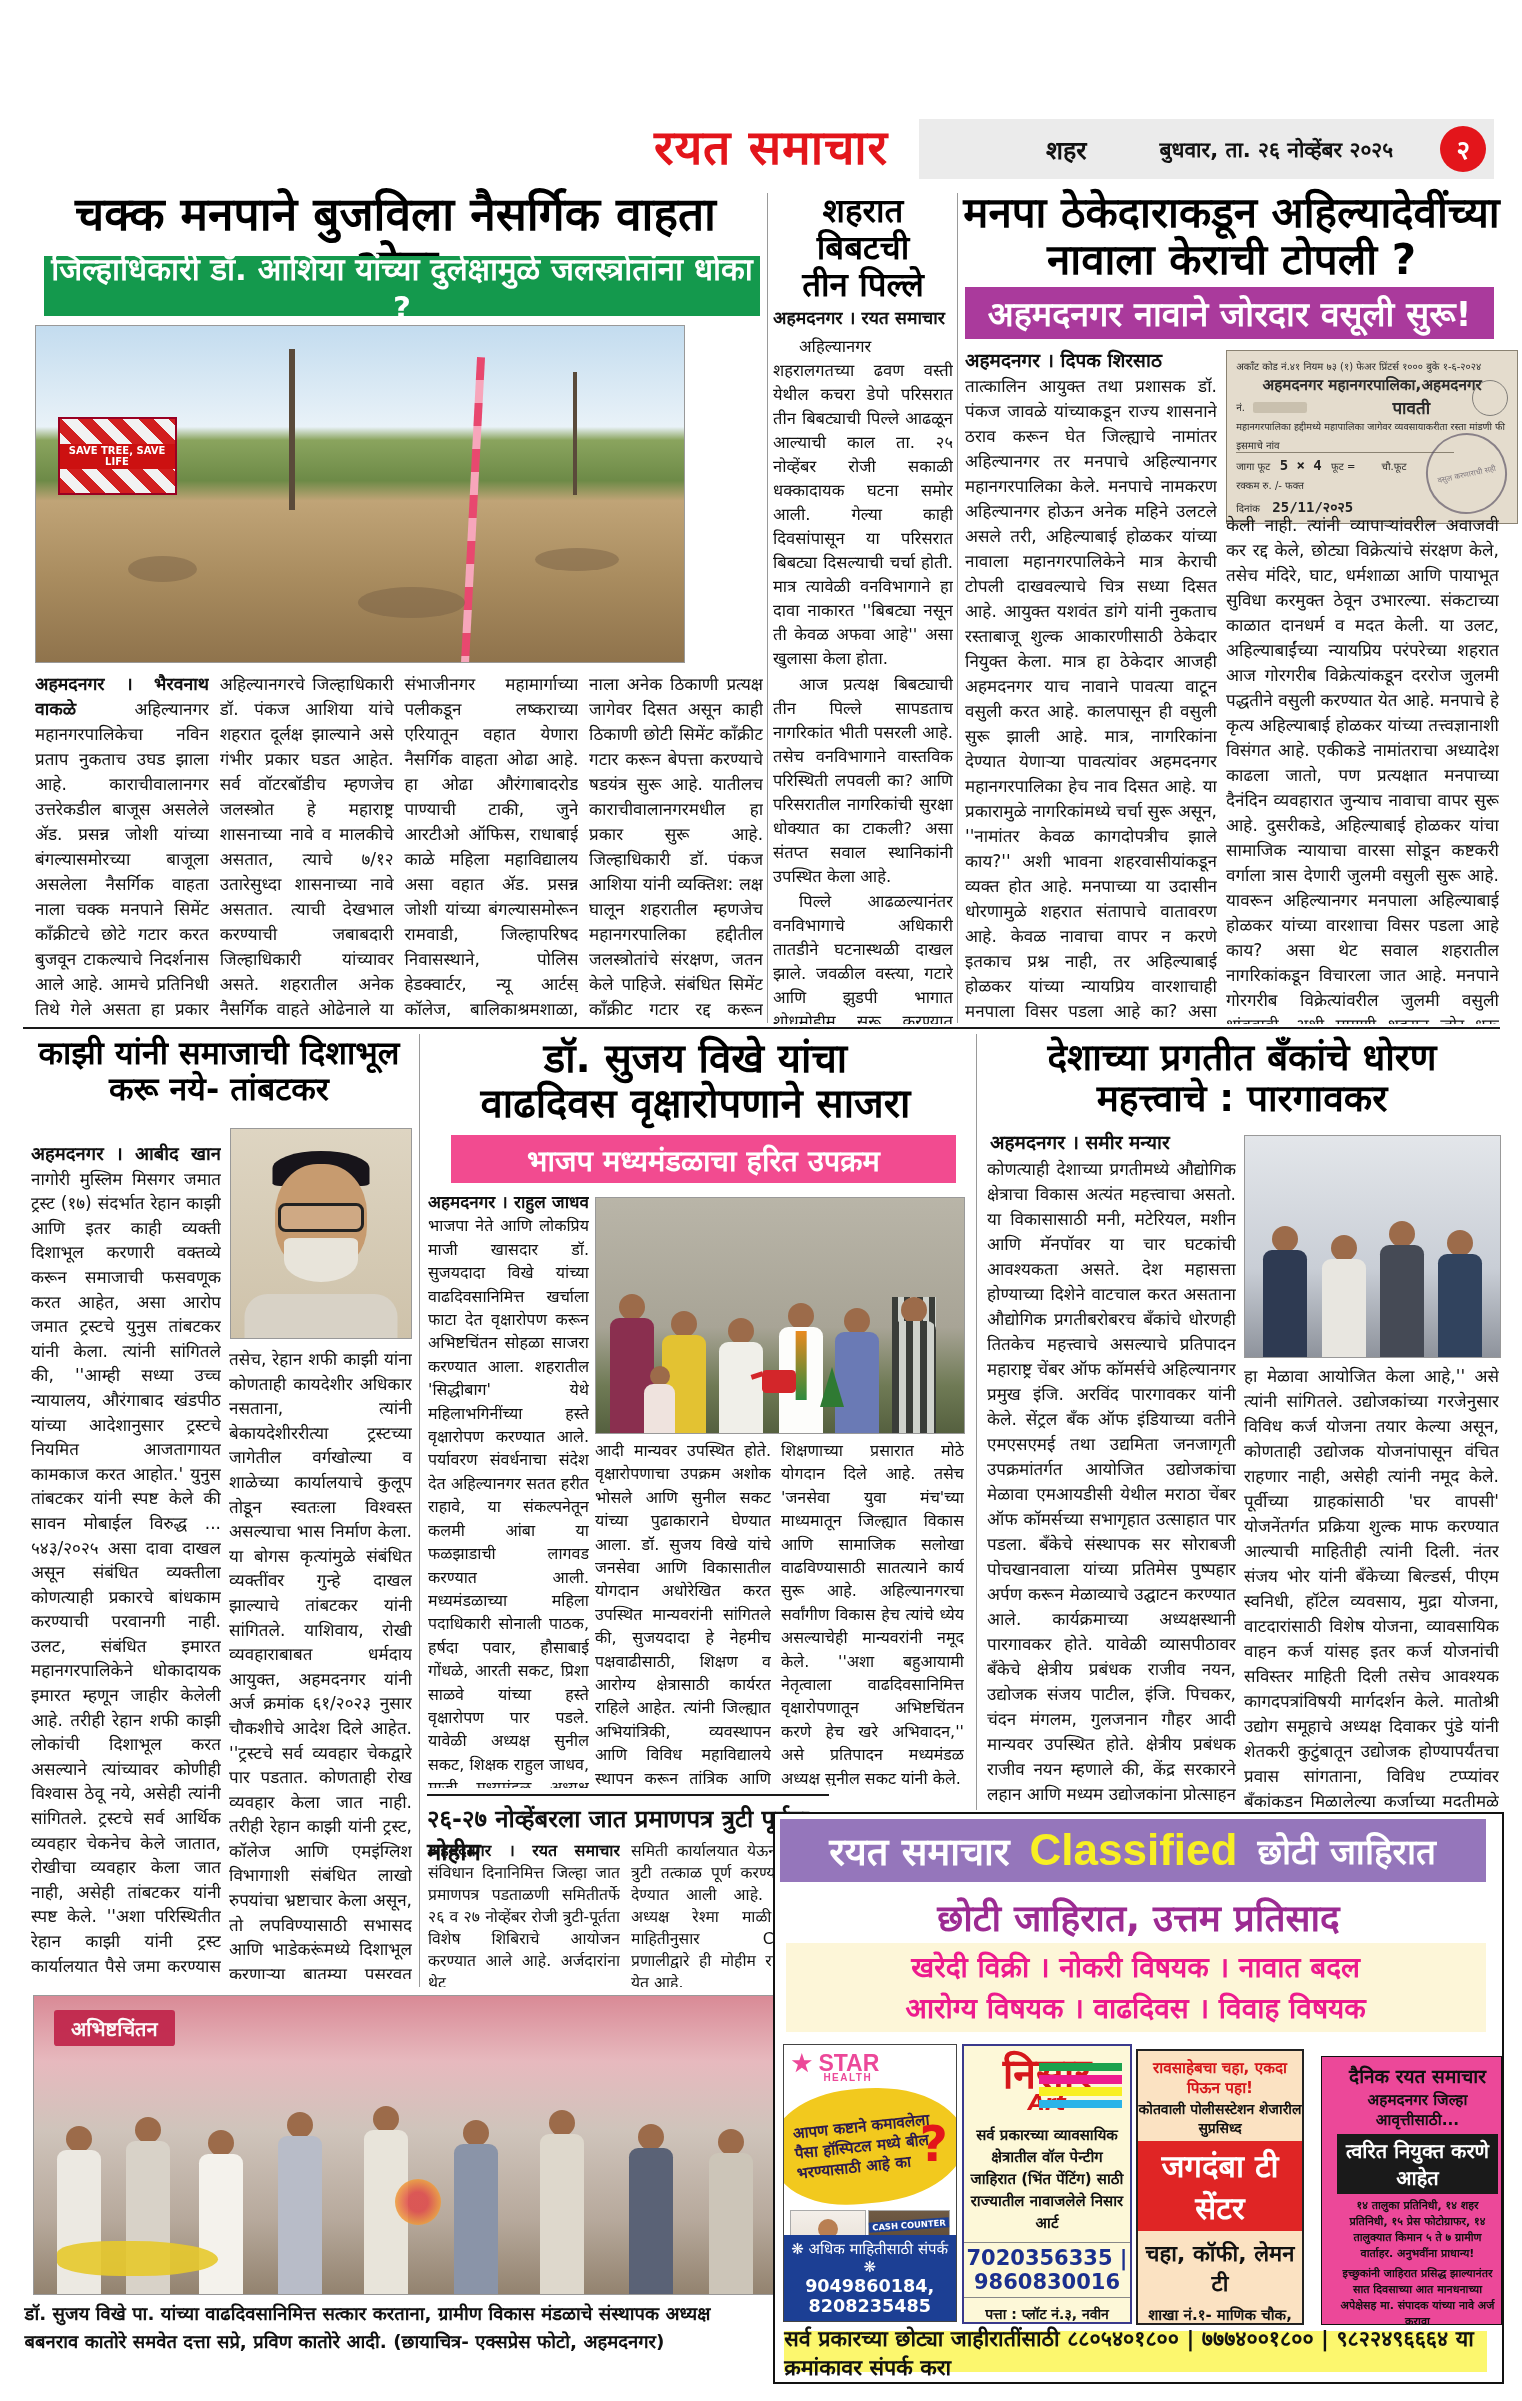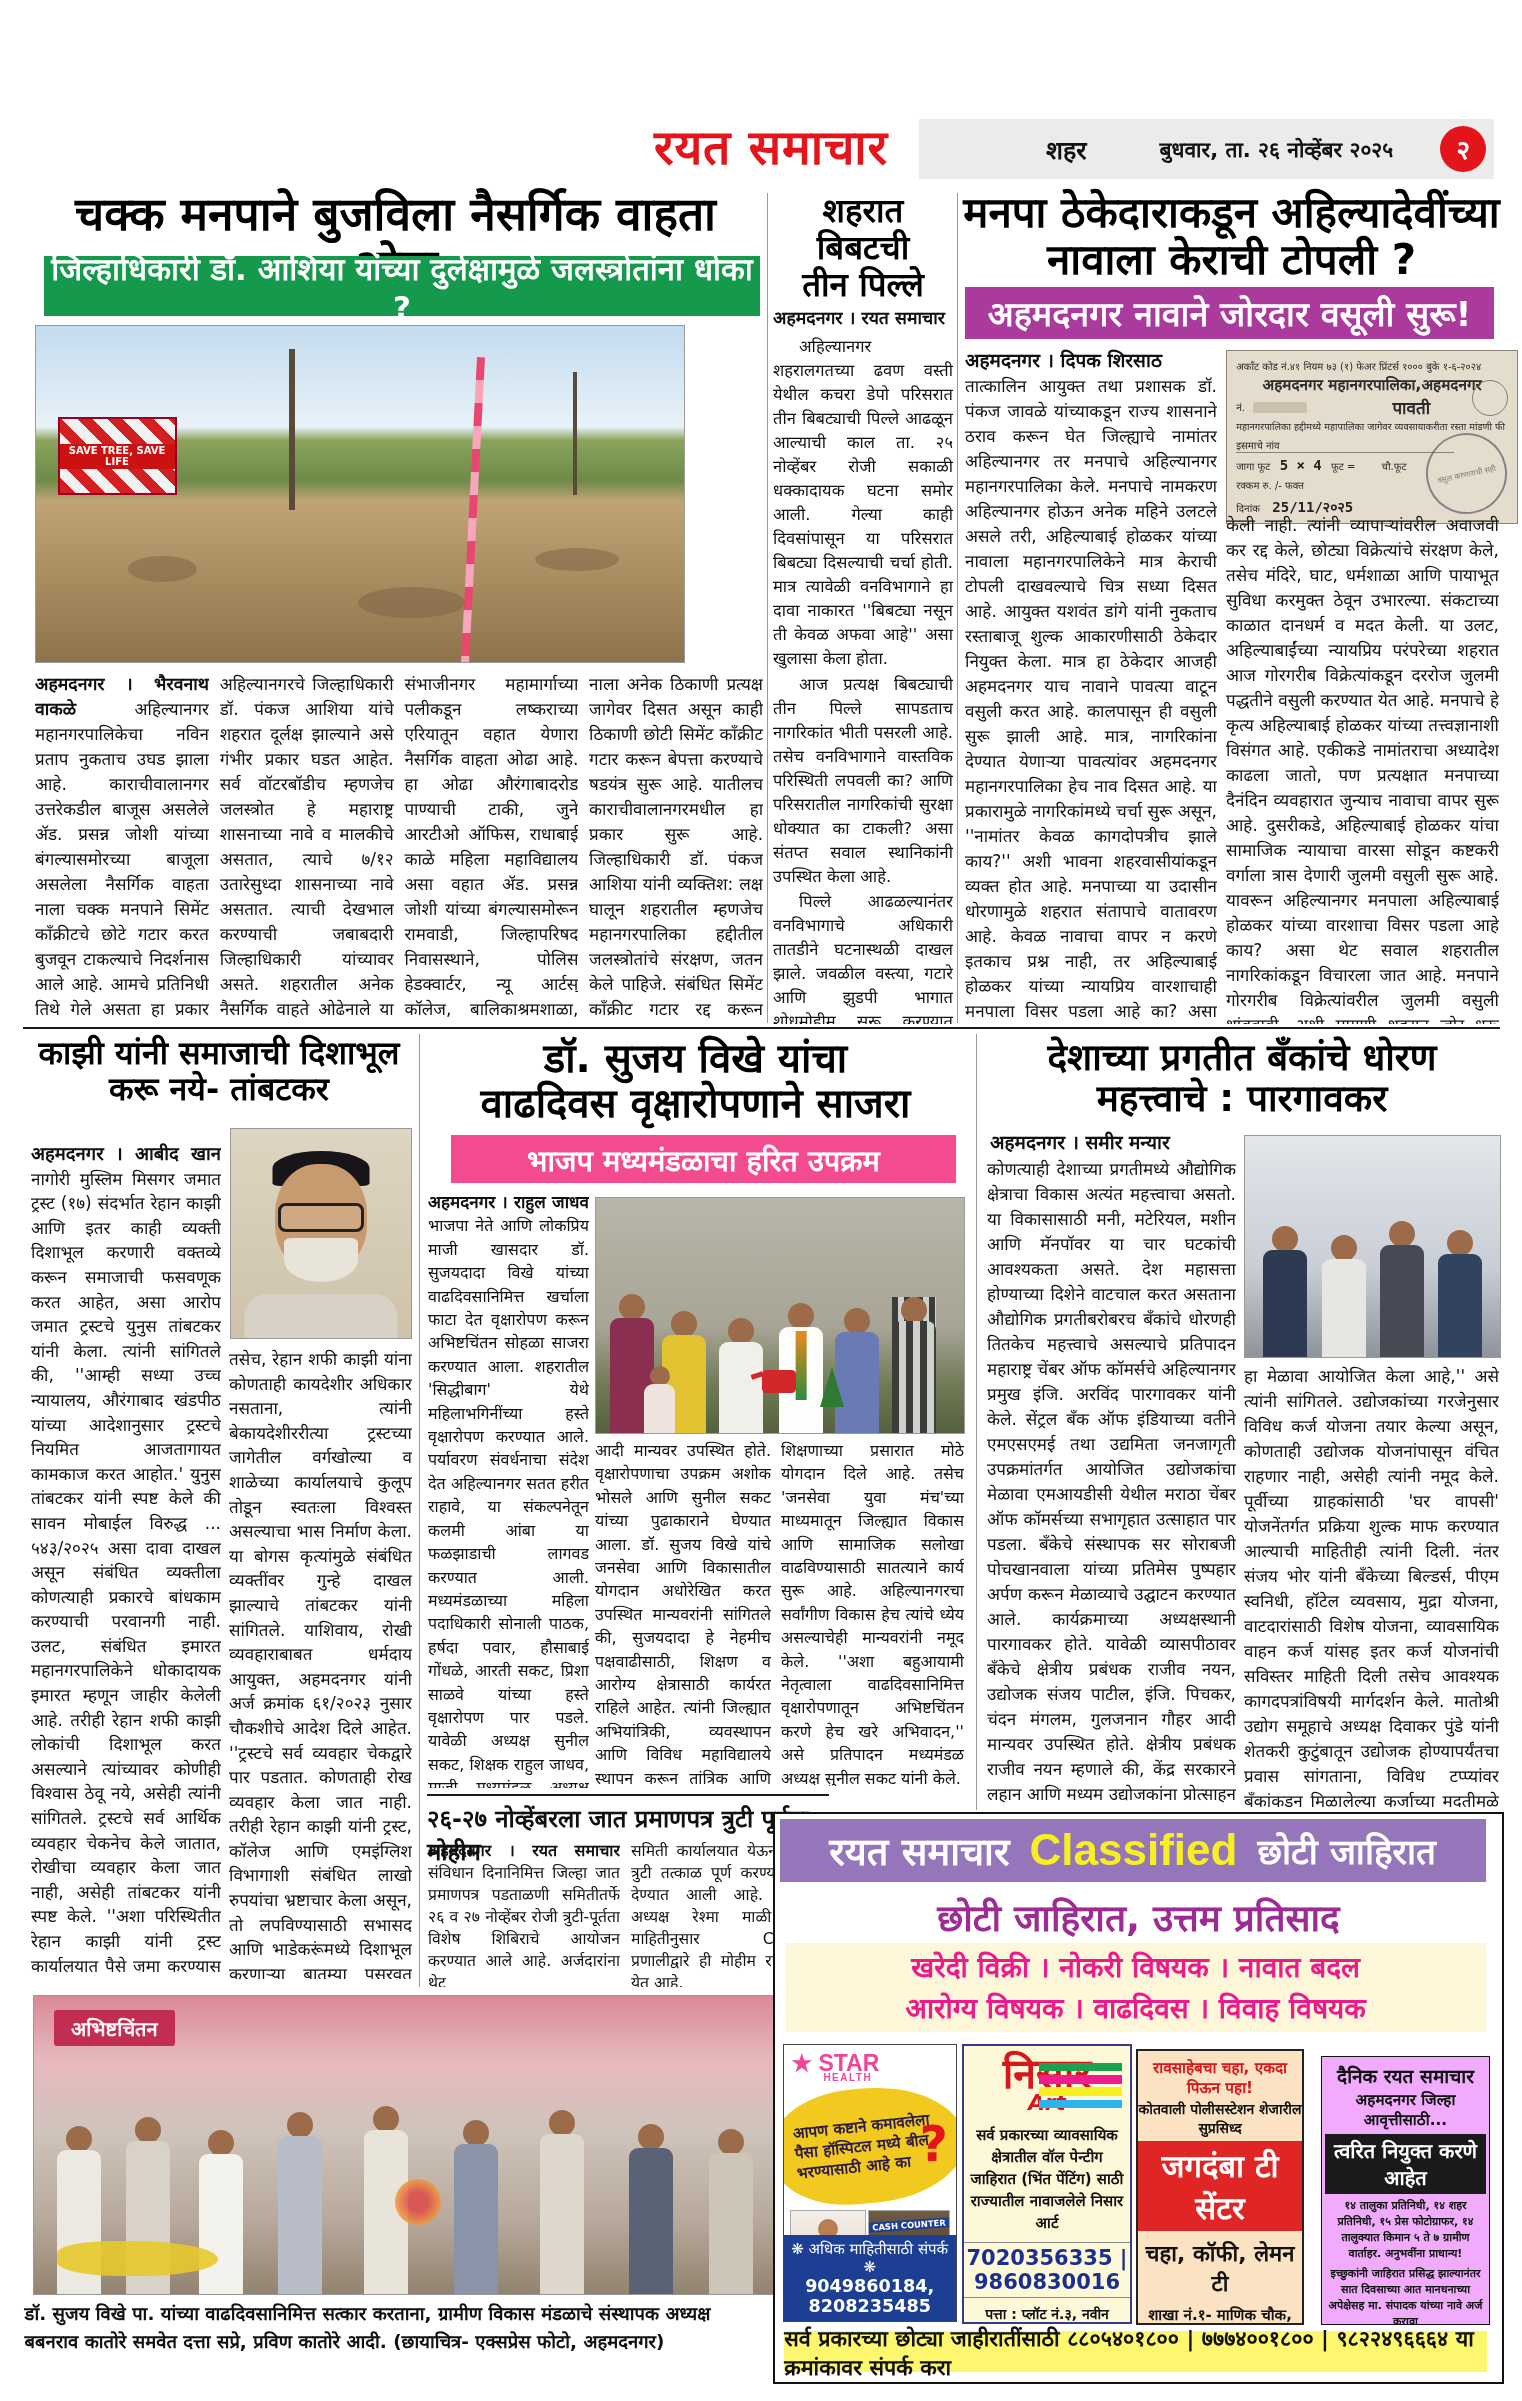--- a/index.html
+++ b/index.html
@@ -89,21 +89,21 @@
   .nisar-stripes div{height:8.4px;margin-bottom:3.8px;}
   .nisar-body{font-size:15px;font-weight:bold;line-height:22px;margin:9.2px 4.6px 0;}
   .nisar-ph{color:#1b2f8e;font-size:21px;font-weight:bold;margin-top:7.7px;border-top:1.5px solid #888;border-bottom:1.5px solid #888;padding:3.1px 0;}
   .nisar-addr{font-size:14px;font-weight:bold;line-height:20px;margin-top:6.1px;}
   .ad-jag{border:2.3px solid #222;background:#fbe2c2;text-align:center;}
   .jag-top{color:#d6171b;font-size:15.3px;font-weight:bold;margin-top:6.1px;}
   .jag-sub{font-size:14px;font-weight:bold;margin-top:1.5px;}
   .jag-band{background:#e02525;color:#fff;font-size:31px;font-weight:bold;margin-top:4.6px;padding:3.1px 0;}
   .jag-items{font-size:22px;font-weight:bold;margin-top:6.1px;}
   .jag-br{font-size:15px;font-weight:bold;line-height:22px;margin-top:6.1px;}
-  .ad-rec{border:1.5px solid #111;background:#f0abfc;text-align:center;}
+  .ad-rec{border:1.5px solid #111;background:#ec4899;text-align:center;padding-left:12px;}
   .rec-t1{font-size:19px;font-weight:bold;margin-top:6.1px;}
   .rec-t2{font-size:15.3px;font-weight:bold;}
   .rec-band{background:#1a1a1a;color:#fff;font-size:20px;font-weight:bold;margin:4.6px 3.1px;padding:3.1px 0;}
   .rec-body{font-size:11px;line-height:16px;padding:0 6.1px;font-weight:bold;}
   .caption{font-size:18.4px;font-weight:bold;line-height:28px;}
 </style>
 </head>
 <body>
 
 <div class="page">

